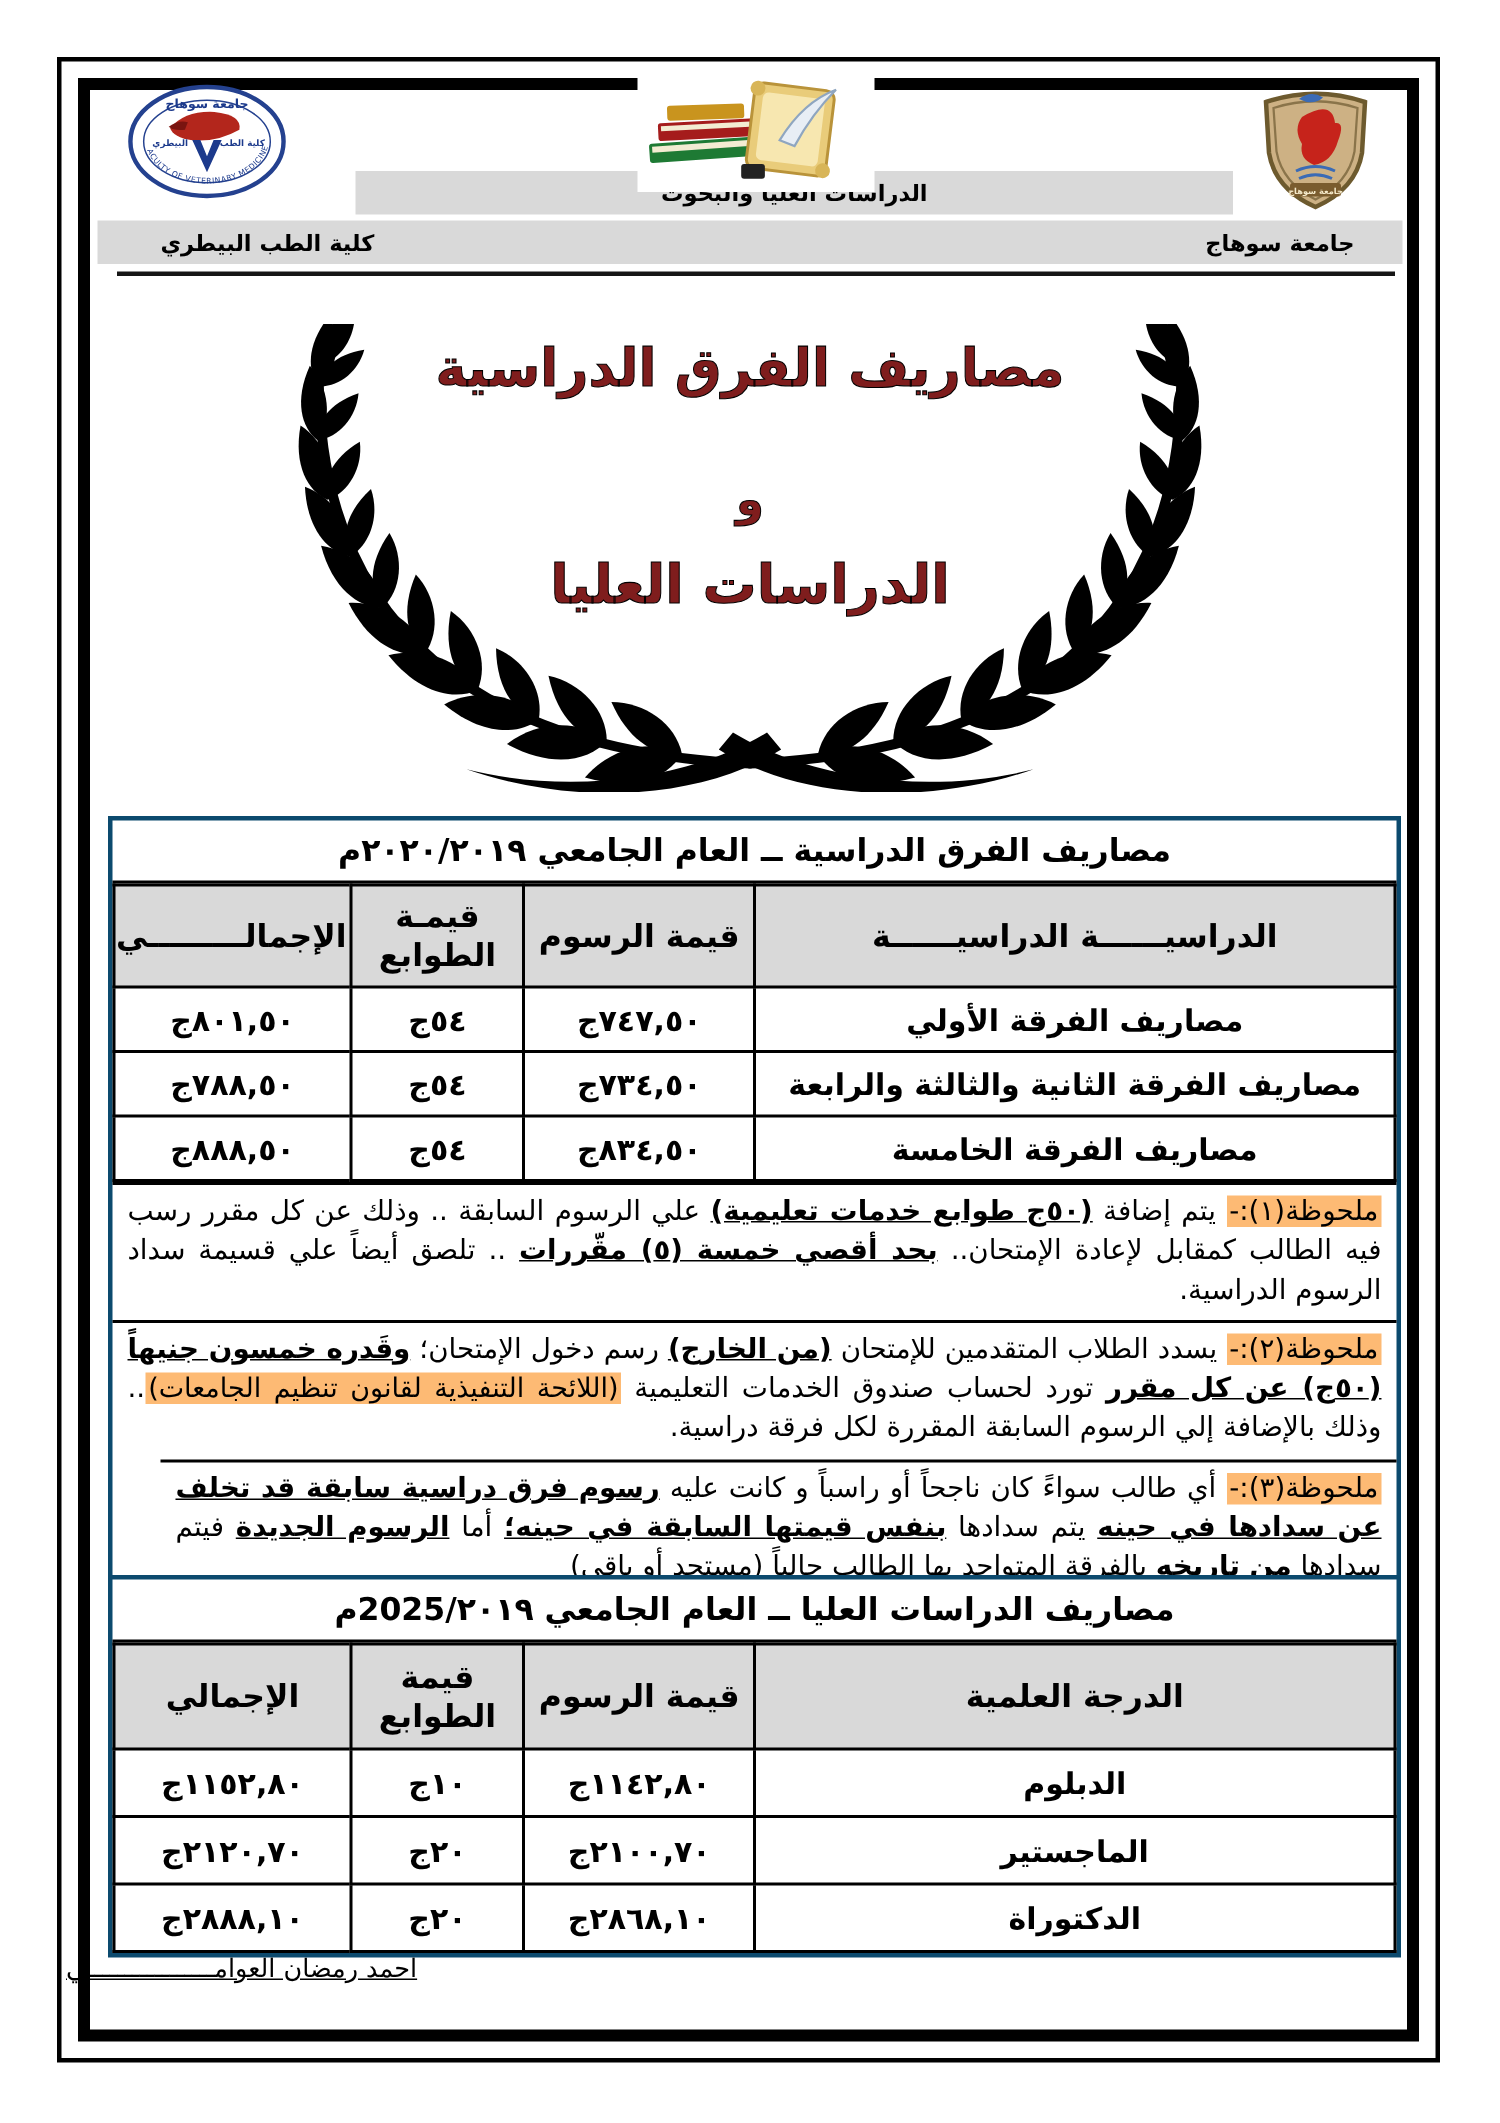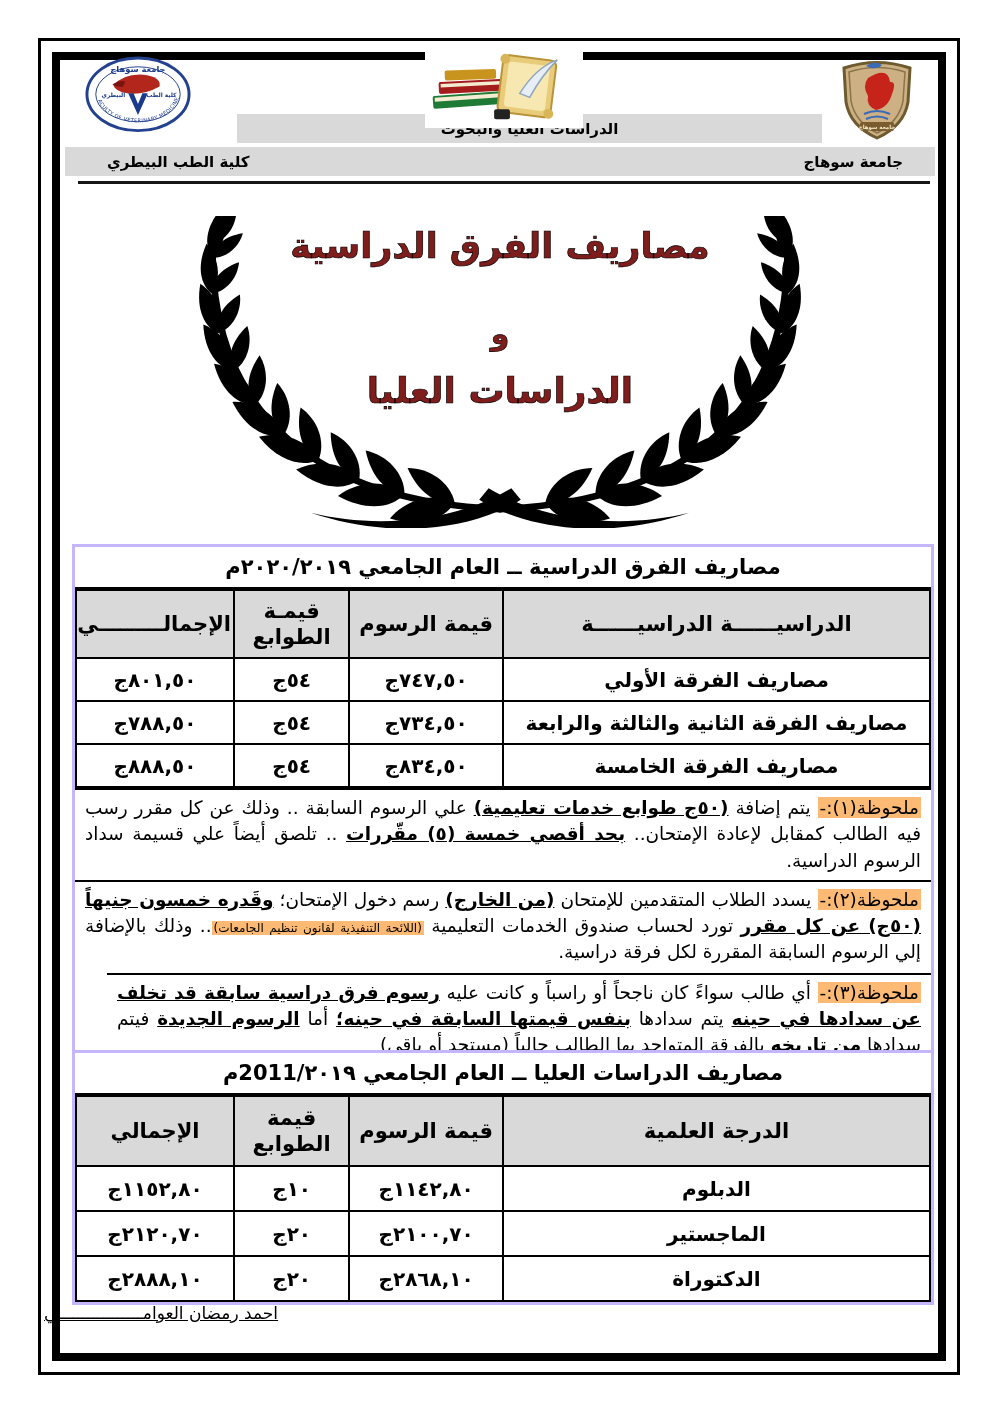--- a/index.html
+++ b/index.html
@@ -23,40 +23,40 @@
   
   .emblem{position:absolute;left:108px;top:216px;width:784px;height:312px;}
   .emblem svg{position:absolute;left:0;top:0;width:100%;height:100%;}
   .em-line{position:absolute;width:100%;text-align:center;font-weight:bold;color:#7f1d1d;
            -webkit-text-stroke:0.7px #000;letter-spacing:0.5px;}
   .em1{top:10px;font-size:35px;}
   .em2{top:100px;font-size:30px;}
   .em3{top:154px;font-size:36px;}
 
   
-  .tblock{position:absolute;left:72px;width:856px;border:3px solid #c4b5fd;background:#fff;}
+  .tblock{position:absolute;left:72px;width:856px;border:3px solid #0c4a6e;background:#fff;}
   .tb1{top:544px;} .tb2{top:1050px;}
   .t-title{min-height:40px;display:flex;align-items:center;justify-content:center;
            font-weight:bold;font-size:21px;border-bottom:2px solid #000;}
   table.fees{width:100%;border-collapse:collapse;table-layout:fixed;}
   table.fees th{background:#d9d9d9;border:2px solid #000;font-size:21px;font-weight:bold;
                 text-align:center;vertical-align:middle;padding:2px;height:62px;line-height:1.25;}
   .tb2 table.fees th{height:64px;}
   table.fees td{border:2px solid #000;font-size:20px;font-weight:bold;text-align:center;
                 vertical-align:middle;height:41px;padding:0 3px;}
   .tb2 table.fees td{height:43px;}
   col.w-name{width:50%;} col.w-fees{width:18%;} col.w-stamps{width:13.5%;} col.w-total{width:18.5%;}
 
   
   .note{border-top:2px solid #000;padding:5px 10px 6px;font-size:18.5px;line-height:1.42;
         text-align:justify;}
   .note.n1{min-height:74px;} .note.n2{min-height:80px;} .note.n3{min-height:82px;margin-left:32px;}
   .note .hl{background:#fdba74;padding:0 2px;}
   .note .b{font-weight:bold;text-decoration:underline;}
-  .note .sm{font-size:12px;}
+  .note .sm{font-size:18px;}
 
   
   .signature{position:absolute;top:1303px;left:0;width:100%;text-align:left;font-size:17px;
              text-decoration:underline;margin-left:44px;}
 </style>
 </head>
 <body>
 
 <div class="page">
   <div class="frame-outer"></div>
@@ -219,21 +219,21 @@
             <td>٨٨٨,٥٠ج</td>
           </tr>
         </tbody>
     </table>
     <div class="note n1"><span class="hl">ملحوظة(١):-</span><span> يتم إضافة </span><span class="b">(٥٠ج طوابع خدمات تعليمية)</span><span> علي الرسوم السابقة .. وذلك عن كل مقرر رسب فيه الطالب كمقابل لإعادة الإمتحان..  </span><span class="b">بحد أقصي خمسة (٥) مقّررات</span><span> .. تلصق أيضاً علي قسيمة سداد الرسوم الدراسية.</span></div>
     <div class="note n2"><span class="hl">ملحوظة(٢):-</span><span>  يسدد الطلاب المتقدمين للإمتحان </span><span class="b">(من الخارج)</span><span> رسم دخول الإمتحان؛ </span><span class="b">وقَدره خمسون جنيهاً (٥٠ج) عن كل مقرر</span><span>  تورد لحساب صندوق الخدمات التعليمية </span><span class="hl sm">(اللائحة التنفيذية لقانون تنظيم الجامعات)</span><span>.. وذلك بالإضافة إلي الرسوم السابقة المقررة لكل فرقة دراسية.</span></div>
     <div class="note n3"><span class="hl">ملحوظة(٣):-</span><span> أي طالب سواءً كان ناجحاً أو راسباً و كانت عليه </span><span class="b">رسوم فرق دراسية سابقة قد تخلف عن سدادها في حينه</span><span> يتم سدادها </span><span class="b">بنفس قيمتها السابقة في حينه؛</span><span> أما  </span><span class="b">الرسوم الجديدة</span><span> فيتم سدادها </span><span class="b">من تاريخه</span><span> بالفرقة المتواجد بها الطالب حالياً (مستجد أو باقي)</span></div>
   </section>
 
   <section class="tblock tb2">
-    <div class="t-title">مصاريف الدراسات العليا ــ العام الجامعي 2011/٢٠١٩م</div>
+    <div class="t-title">مصاريف الدراسات العليا ــ العام الجامعي 2025/٢٠١٩م</div>
     <table class="fees">
       <colgroup>
           <col class="w-name">
           <col class="w-fees">
           <col class="w-stamps">
           <col class="w-total">
         </colgroup>
       <thead>
         <tr>
           <th>الدرجة العلمية</th>

